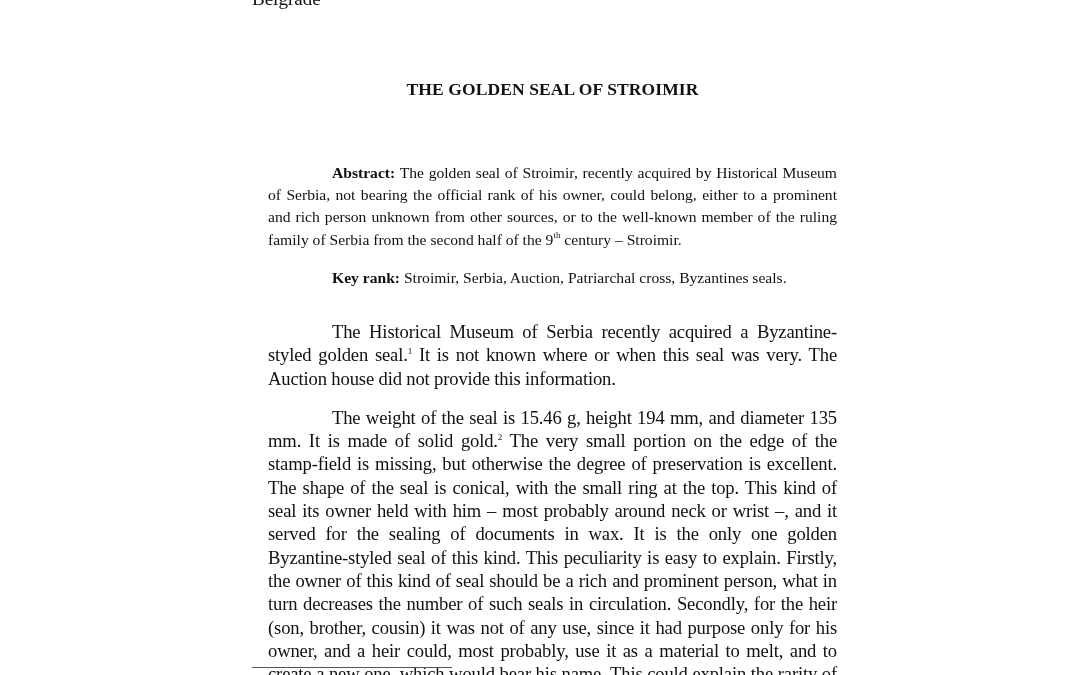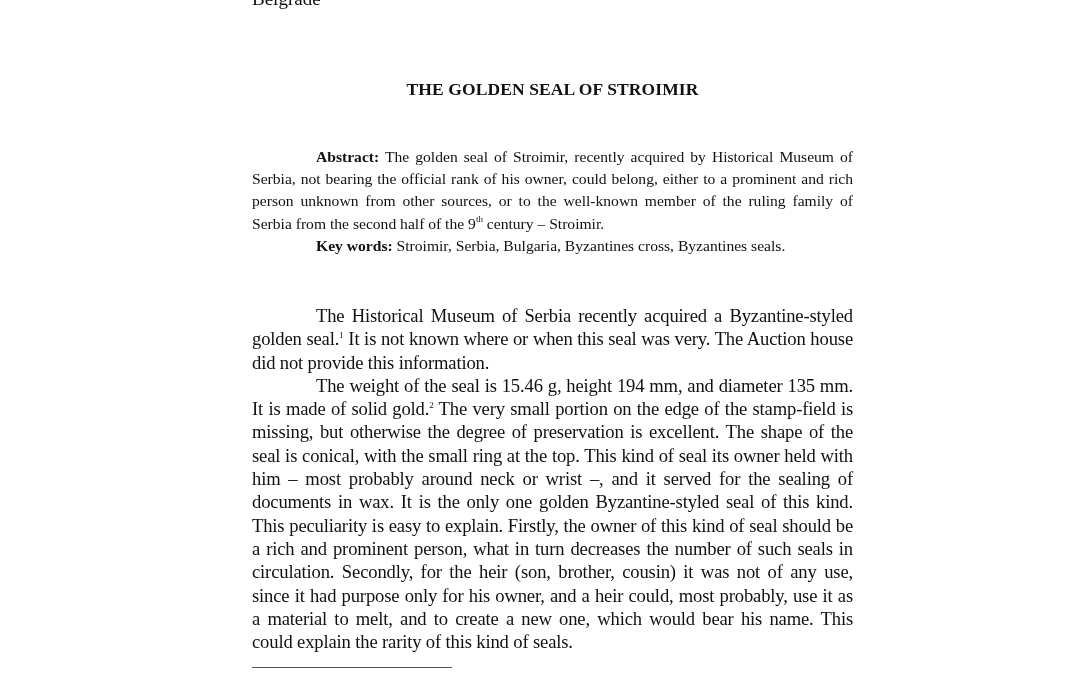--- a/index.html
+++ b/index.html
@@ -42,21 +42,21 @@
   .abstract {
     position: absolute;
     left: 252px;
     width: 601px;
     top: 146px;
     font-size: 15.6px;
     line-height: 22.2px;
     text-align: justify;
   }
   .abstract p, .body-text p {
-    margin: 0;
+    margin: 16px;
     text-indent: 64px;
   }
   .abstract b, .body-text b { font-weight: bold; }
   .body-text {
     position: absolute;
     left: 252px;
     width: 601px;
     top: 304px;
     font-size: 18.6px;
     line-height: 23.3px;
@@ -81,21 +81,21 @@
 <body>
 
 <div class="page">
 
   <div class="header-place">Belgrade</div>
 
   <h1 class="title" style="margin:0;">THE GOLDEN SEAL OF STROIMIR</h1>
 
   <div class="abstract">
     <p><b>Abstract:</b><span> The golden seal of Stroimir, recently acquired by Historical Museum of Serbia, not bearing the official rank of his owner, could belong, either to a prominent and rich person unknown from other sources, or to the well-known member of the ruling family of Serbia from the second half of the 9</span><sup>th</sup><span> century – Stroimir.</span></p>
-    <p><b>Key words:</b><span> Stroimir, Serbia, Bulgaria, Byzantines cross, Byzantines seals.</span></p>
+    <p><b>Key rank:</b><span> Stroimir, Serbia, Auction, Patriarchal cross, Byzantines seals.</span></p>
   </div>
 
   <div class="body-text">
     <p><span>The Historical Museum of Serbia recently acquired a Byzantine-styled golden seal.</span><sup>1</sup><span> It is not known where or when this seal was very. The Auction house did not provide this information.</span></p>
     <p><span>The weight of the seal is 15.46 g, height 194 mm, and diameter 135 mm. It is made of solid gold.</span><sup>2</sup><span> The very small portion on the edge of the stamp-field is missing, but otherwise the degree of preservation is excellent. The shape of the seal is conical, with the small ring at the top. This kind of seal its owner held with him – most probably around neck or wrist –, and it served for the sealing of documents in wax. It is the only one golden Byzantine-styled seal of this kind. This peculiarity is easy to explain. Firstly, the owner of this kind of seal should be a rich and prominent person, what in turn decreases the number of such seals in circulation. Secondly, for the heir (son, brother, cousin) it was not of any use, since it had purpose only for his owner, and a heir could, most probably, use it as a material to melt, and to create a new one, which would bear his name. This could explain the rarity of this kind of seals.</span></p>
   </div>
 
   <div class="footnote-rule"></div>
 
 </div>

